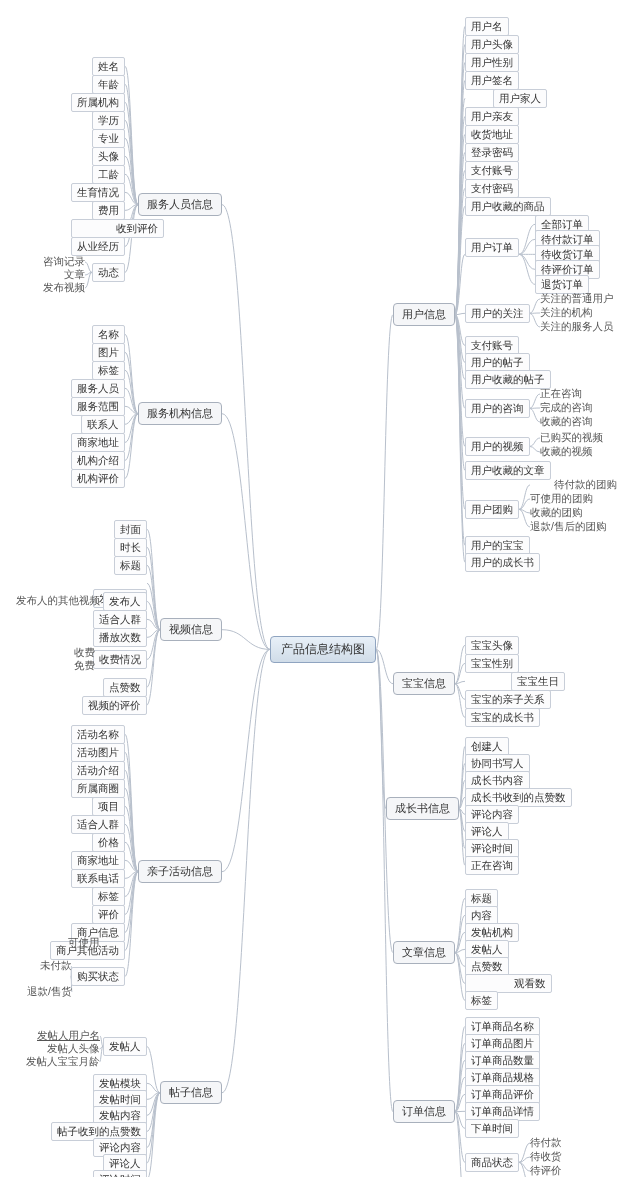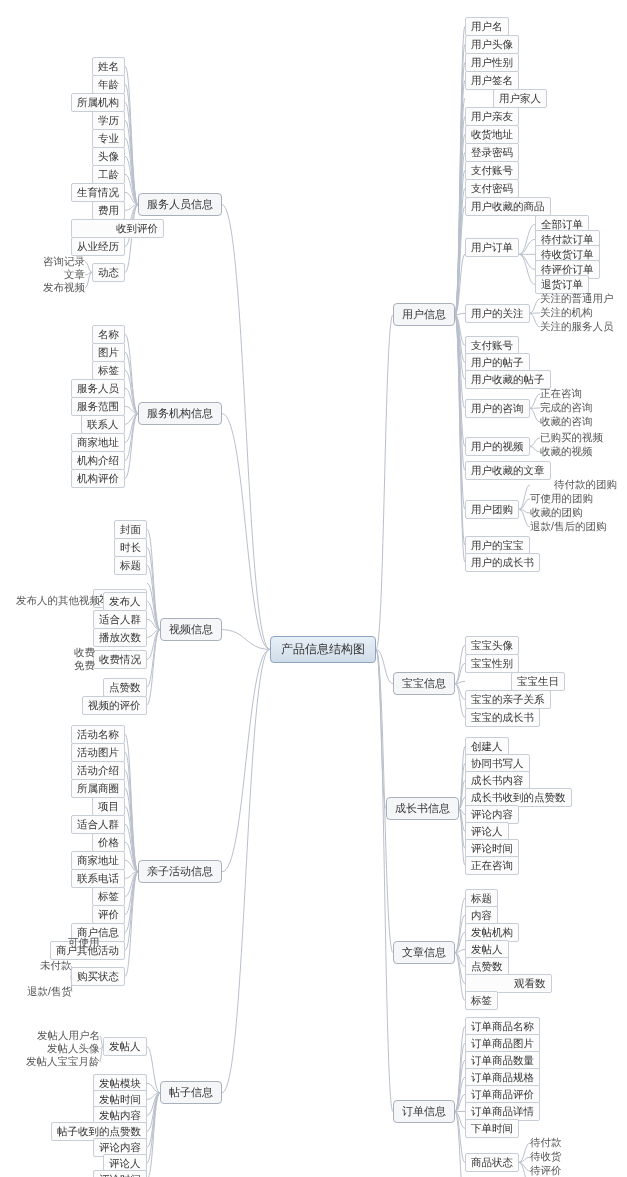--- a/index.html
+++ b/index.html
@@ -298,21 +298,21 @@
     <div class="node leaf" style="top: 869px; left: 71px;">联系电话</div>
     <div class="node leaf" style="top: 887px; left: 92px;">标签</div>
     <div class="node leaf" style="top: 905px; left: 92px;">评价</div>
     <div class="node leaf" style="top: 923px; left: 71px;">商户信息</div>
     <div class="node leaf" style="top: 941px; left: 50px;">商户其他活动</div>
     <div class="node leaf" style="top: 967px; left: 71px;">购买状态</div>
     <div class="plain" style="top: 959px; left: 40px;">未付款</div>
     <div class="plain" style="top: 936px; left: 40px; margin-left: 28px;">可使用</div>
     <div class="plain" style="top: 985px; left: 27px;">退款/售货</div>
     <div class="node leaf" style="top: 1037px; left: 103px;">发帖人</div>
-    <div class="plain" style="top: 1029px; left: 37px;">发帖人用户名</div>
+    <div class="plain" style="top: 1029px; left: 37px; text-decoration: underline;">发帖人用户名</div>
     <div class="plain" style="top: 1042px; left: 47px;">发帖人头像</div>
     <div class="plain" style="top: 1055px; left: 26px;">发帖人宝宝月龄</div>
     <div class="node leaf" style="top: 1074px; left: 93px;">发帖模块</div>
     <div class="node leaf" style="top: 1090px; left: 93px;">发帖时间</div>
     <div class="node leaf" style="top: 1106px; left: 93px;">发帖内容</div>
     <div class="node leaf" style="top: 1122px; left: 51px;">帖子收到的点赞数</div>
     <div class="node leaf" style="top: 1138px; left: 93px;">评论内容</div>
     <div class="node leaf" style="top: 1154px; left: 103px;">评论人</div>
     <div class="node leaf" style="top: 1170px; left: 93px;">评论时间</div>
   </div>

